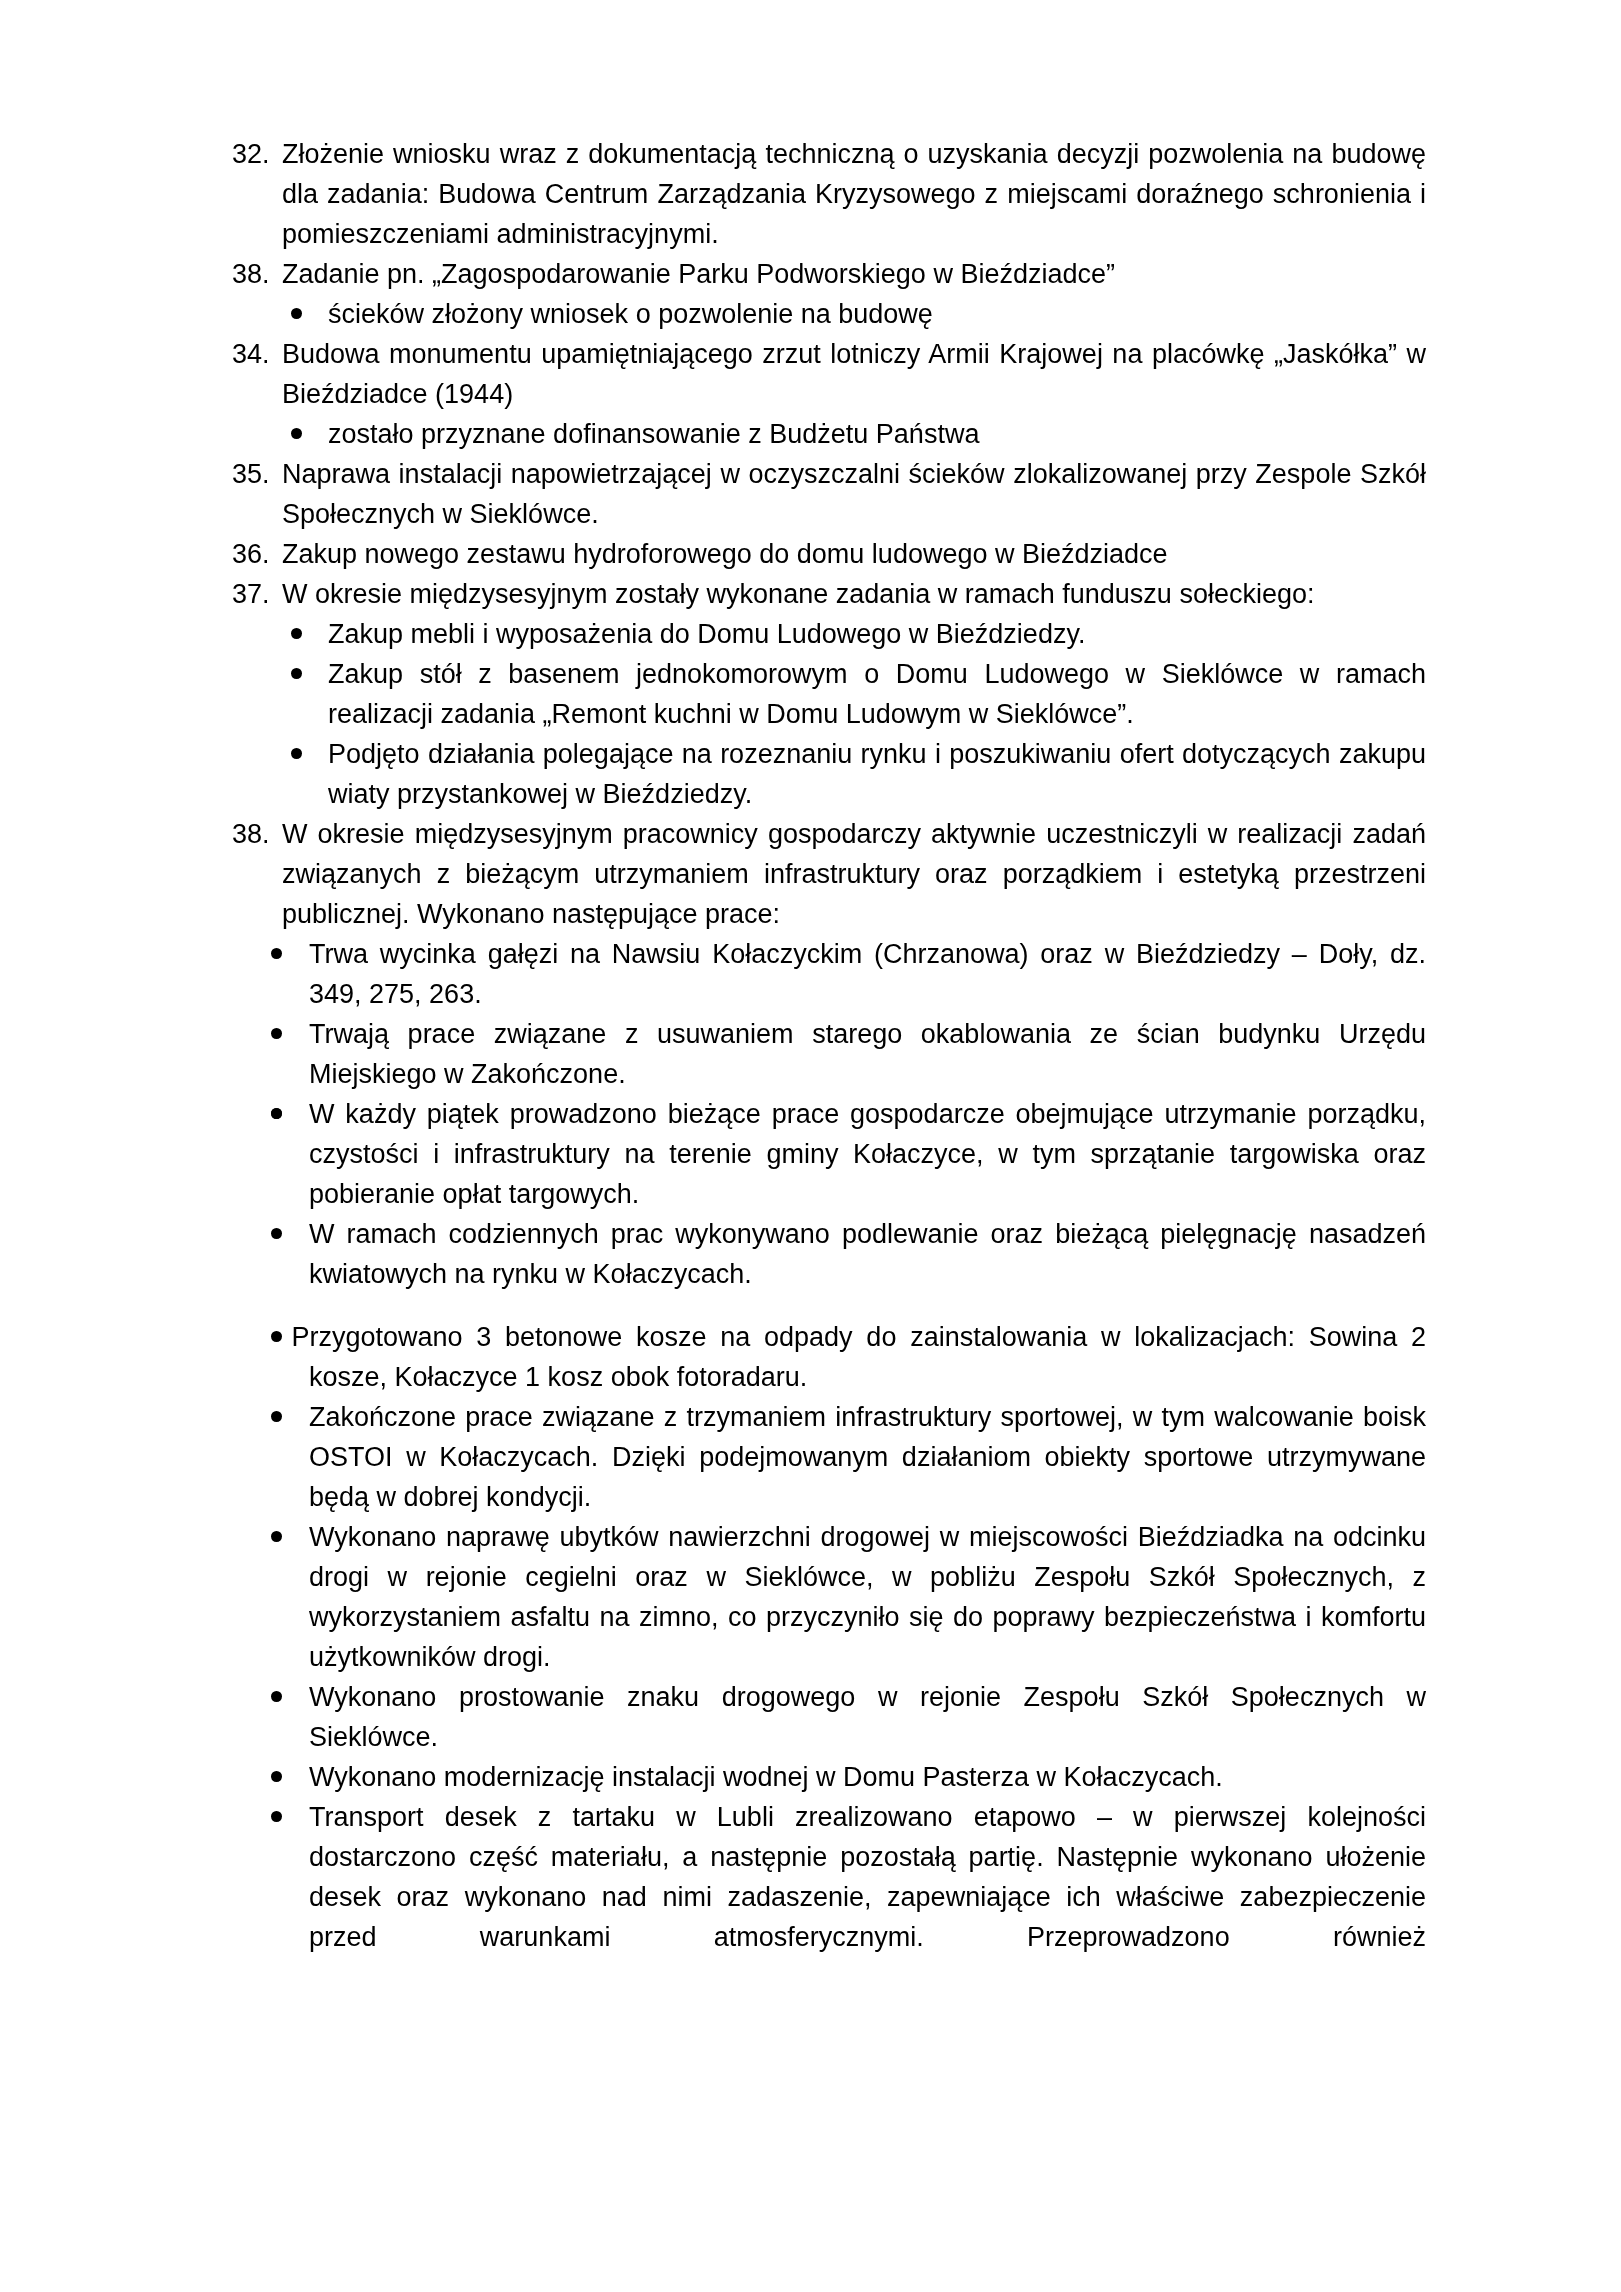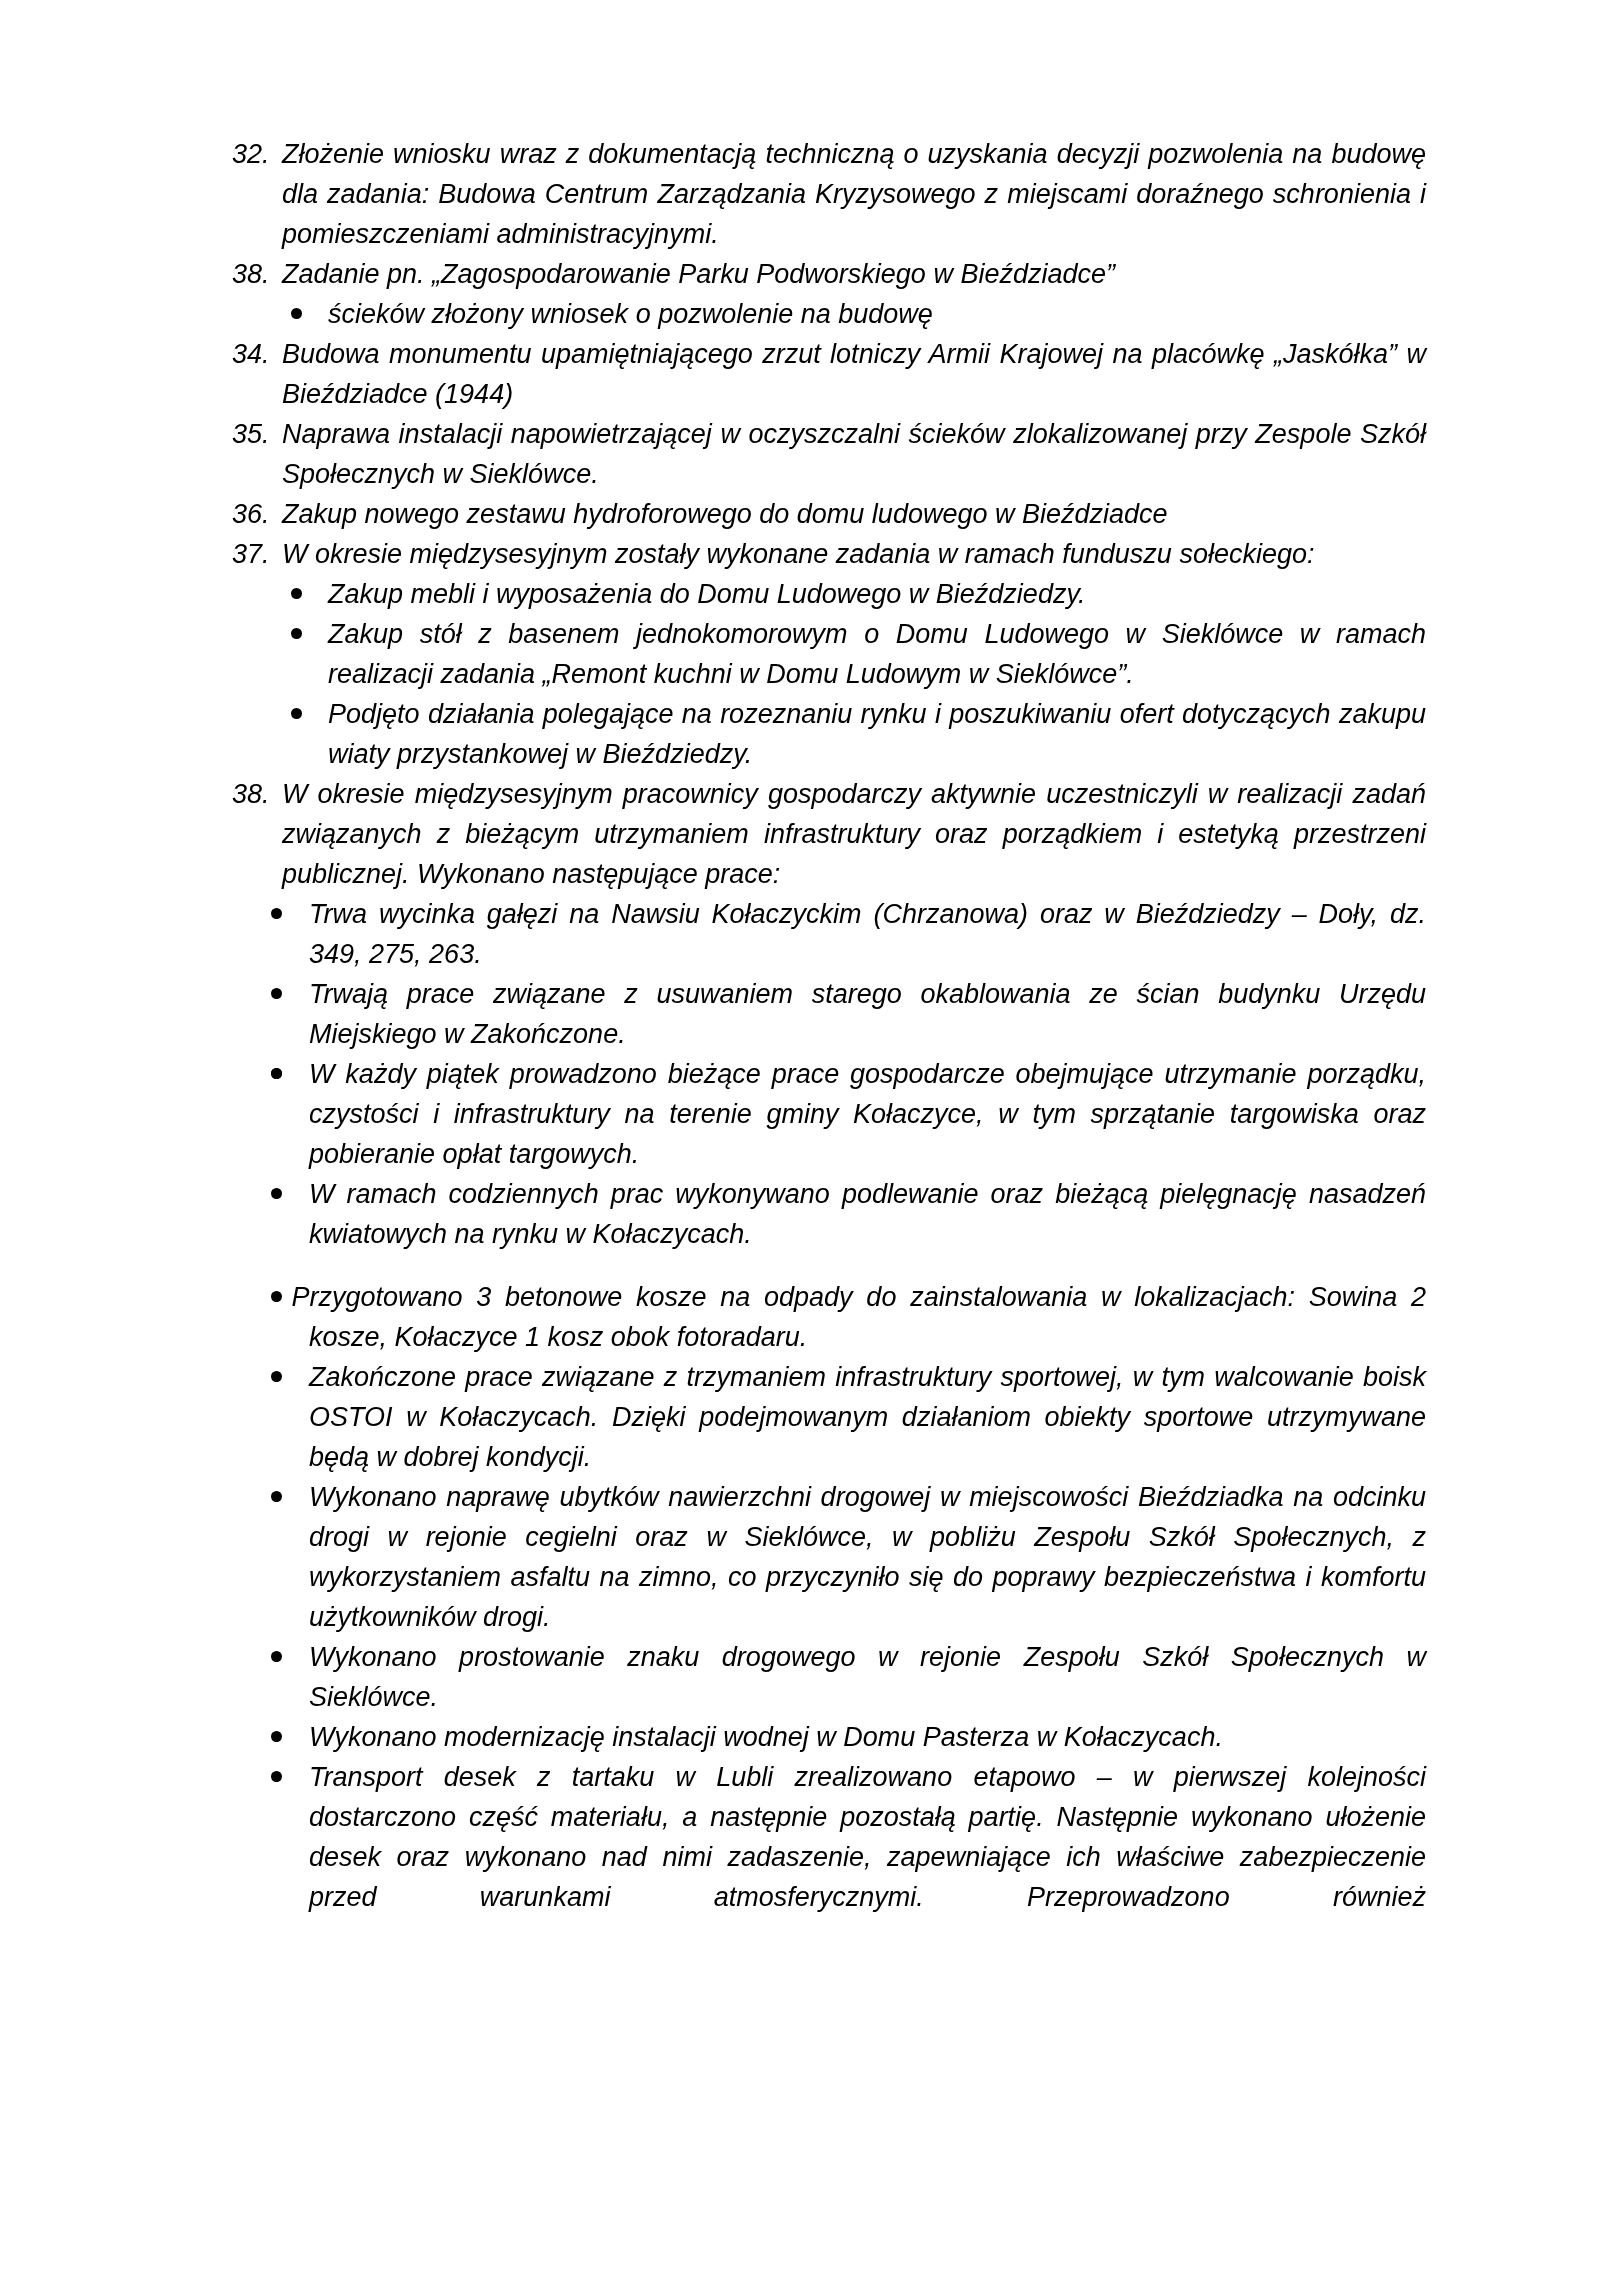--- a/index.html
+++ b/index.html
@@ -3,21 +3,21 @@
   <meta charset="utf-8">
   <style>
     html, body { margin: 0; padding: 0; background: #ffffff; }
     body { width: 1621px; height: 2293px; position: relative; overflow: hidden; }
     .page {
       position: absolute; left: 0; top: 0; width: 1621px; height: 2293px;
       background: #ffffff; color: #000000;
       font-family: "Liberation Sans", sans-serif;
       font-size: 27px; line-height: 40px;
     }
-    .content { position: absolute; left: 232px; top: 134px; width: 1194px; font-style: italic; }
+    .content { position: absolute; left: 232px; top: 134px; width: 1194px; }
     .item { position: relative; padding-left: 50px; text-align: justify; }
     .num { position: absolute; left: 0; top: 0; }
     .txt { display: block; text-align: justify; }
     .sub { position: relative; padding-left: 96px; text-align: justify; }
     .sub .dot { position: absolute; left: 59px; top: 0; }
     .work { position: relative; padding-left: 77px; text-align: justify; }
     .work .dot { position: absolute; left: 39px; top: 0; }
     .work.tight { text-indent: -17.6px; padding-left: 77px; }
     .work.tight .dot { left: 39px; }
     .gap { margin-top: 23px; }
@@ -40,20 +40,24 @@
       <span class="txt">Zadanie pn. „Zagospodarowanie Parku Podworskiego w Bieździadce”</span>
     </div>
     <div class="sub">
       <span class="dot"><span class="dot-glyph"></span></span>
       <span>ścieków złożony wniosek o pozwolenie na budowę</span>
     </div>
 
     <div class="item">
       <span class="num">34.</span>
       <span class="txt">Budowa monumentu upamiętniającego zrzut lotniczy Armii Krajowej na placówkę „Jaskółka” w Bieździadce (1944)</span>
+    </div>
+    <div class="sub">
+      <span class="dot"><span class="dot-glyph"></span></span>
+      <span>zostało przyznane dofinansowanie z Budżetu Państwa</span>
     </div>
 
     <div class="item">
       <span class="num">35.</span>
       <span class="txt">Naprawa instalacji napowietrzającej w oczyszczalni ścieków zlokalizowanej przy Zespole Szkół Społecznych w Sieklówce.</span>
     </div>
 
     <div class="item">
       <span class="num">36.</span>
       <span class="txt">Zakup nowego zestawu hydroforowego do domu ludowego w Bieździadce</span>

